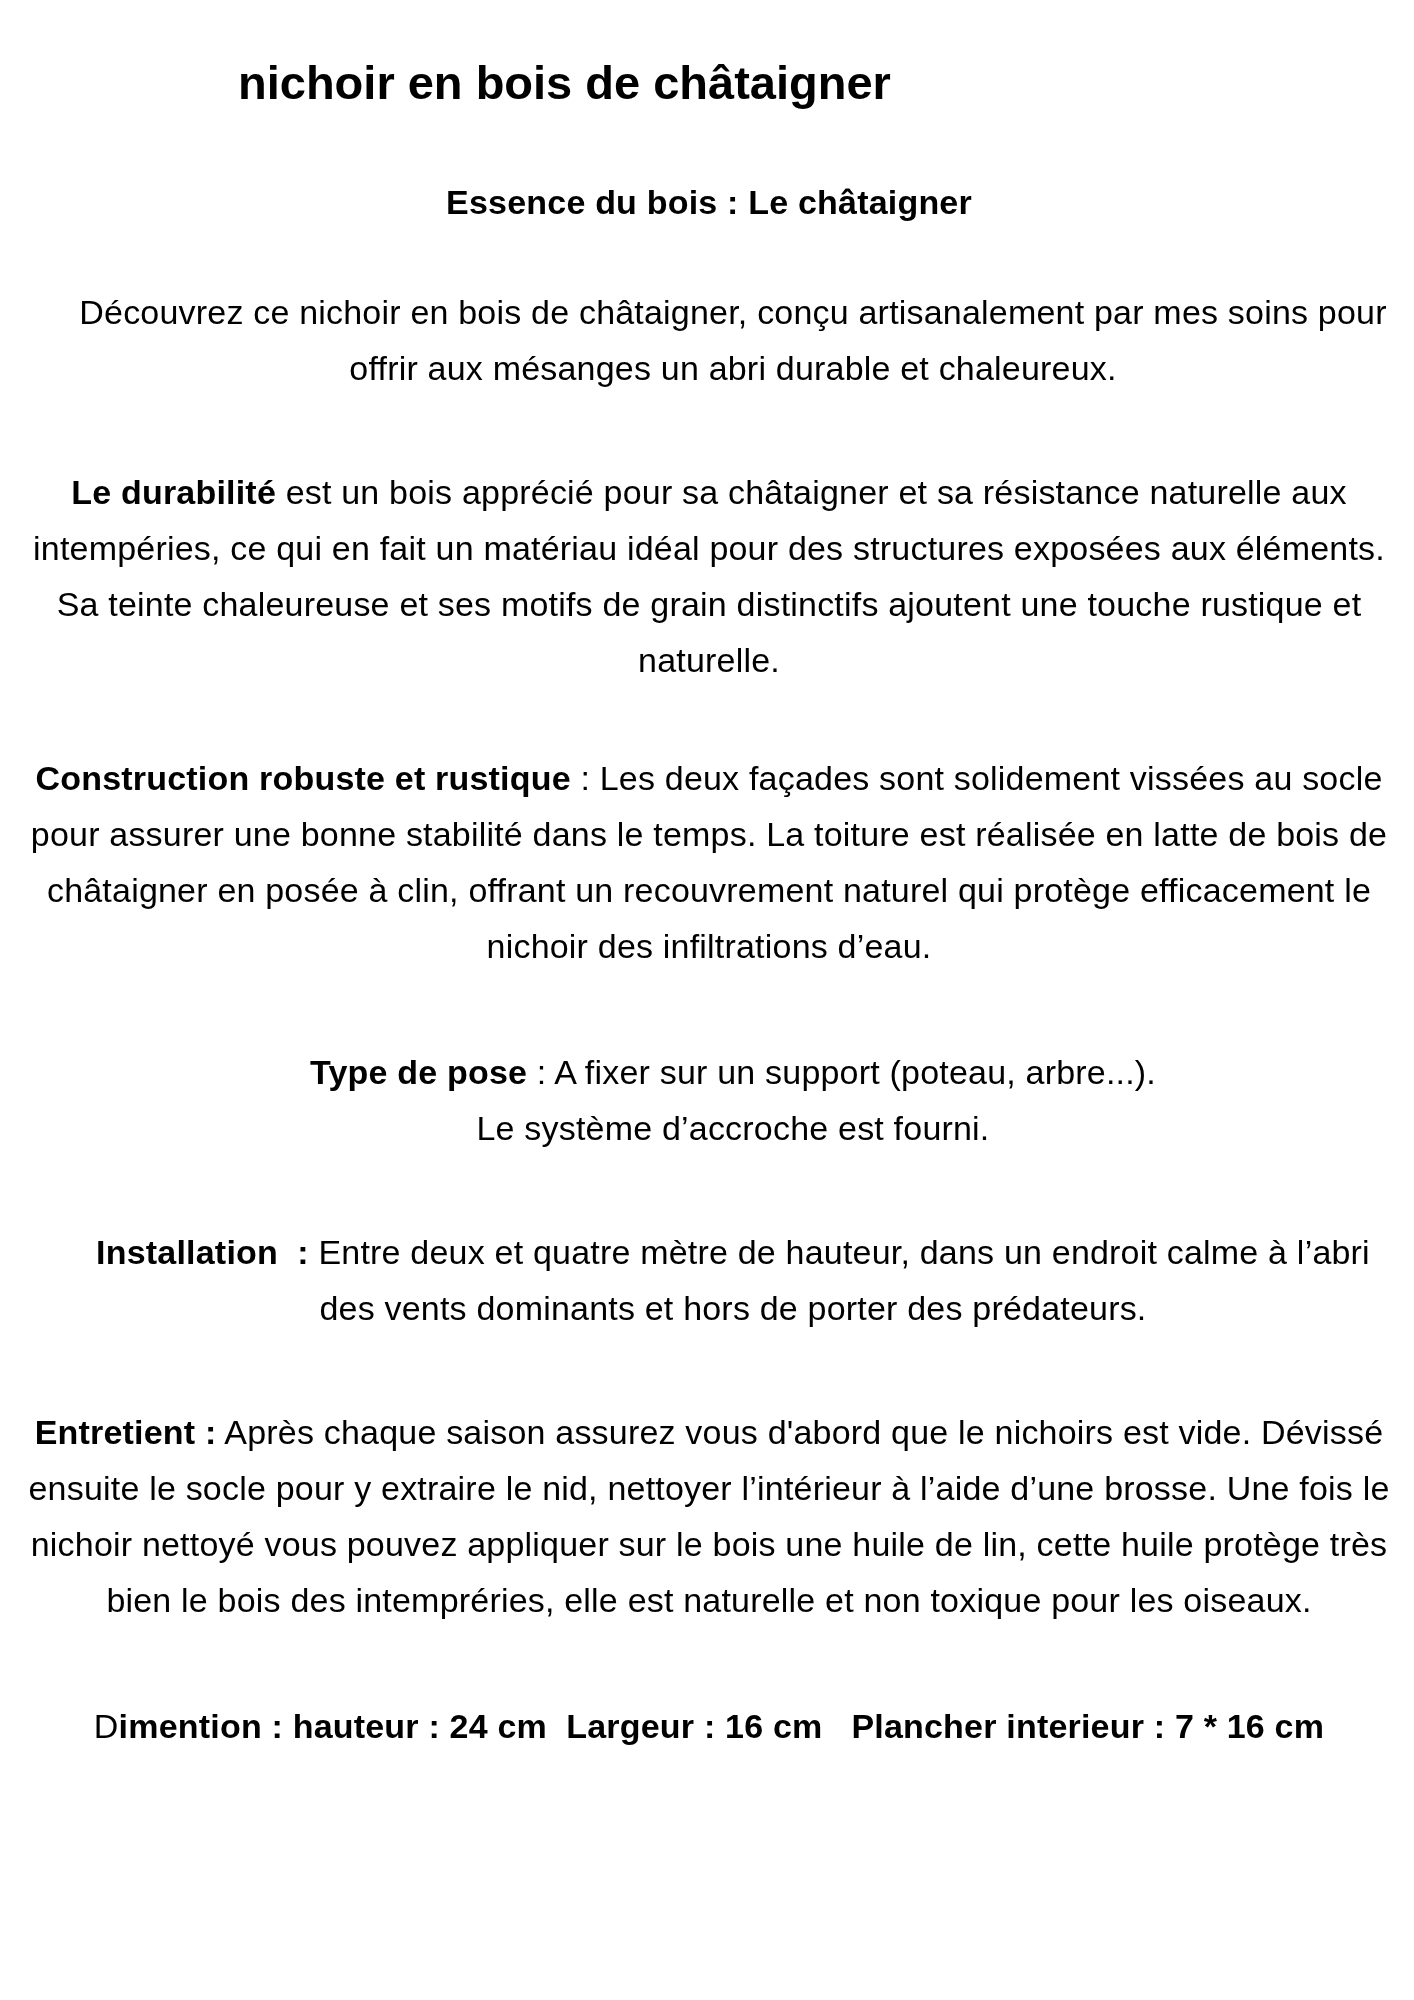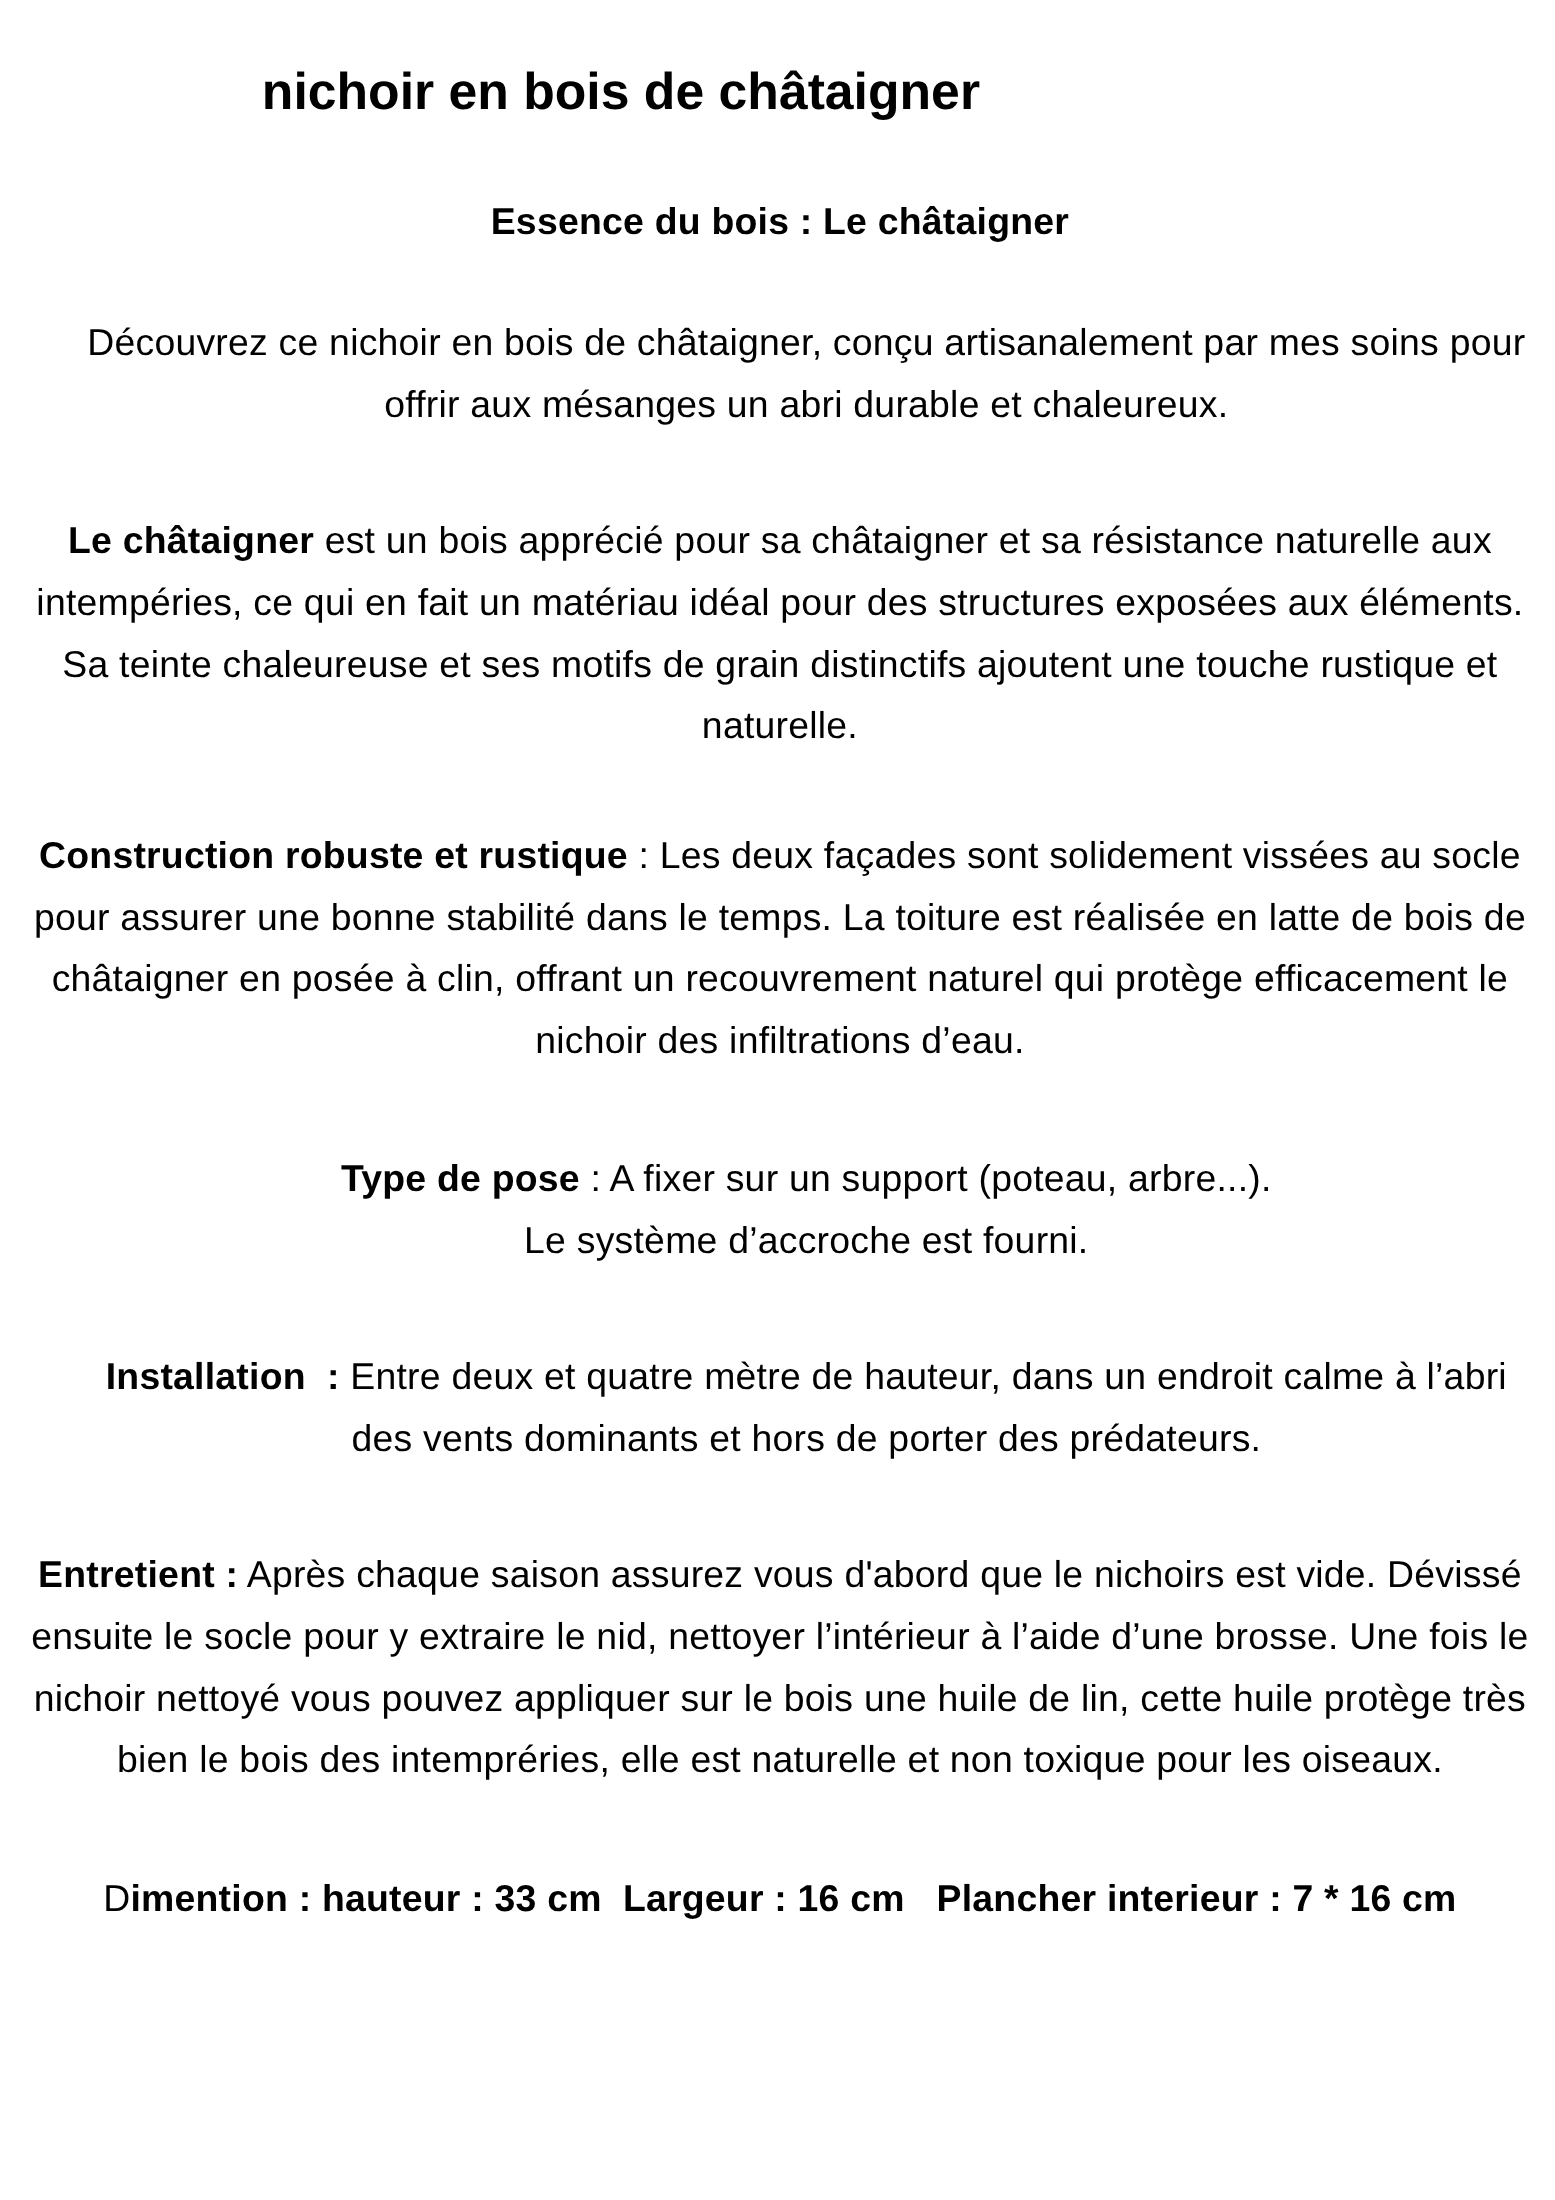--- a/index.html
+++ b/index.html
@@ -42,26 +42,26 @@
 <body>
 
 <div class="page">
 
   <h1 class="title">nichoir en bois de châtaigner</h1>
 
   <p class="para m54"><span class="b">Essence du bois : Le châtaigner</span></p>
 
   <p class="para m68"><span>Découvrez ce nichoir en bois de châtaigner, conçu artisanalement par mes soins pour offrir aux mésanges un abri durable et chaleureux.</span></p>
 
-  <p class="para m62"><span class="b">Le châtaigner</span><span> est un bois apprécié pour sa châtaigner et sa résistance naturelle aux intempéries, ce qui en fait un matériau idéal pour des structures exposées aux éléments. Sa teinte chaleureuse et ses motifs de grain distinctifs ajoutent une touche rustique et naturelle.</span></p>
+  <p class="para m62"><span class="b">Le durabilité</span><span> est un bois apprécié pour sa châtaigner et sa résistance naturelle aux intempéries, ce qui en fait un matériau idéal pour des structures exposées aux éléments. Sa teinte chaleureuse et ses motifs de grain distinctifs ajoutent une touche rustique et naturelle.</span></p>
 
   <p class="para m70"><span class="b">Construction robuste et rustique</span><span> : Les deux façades sont solidement vissées au socle pour assurer une bonne stabilité dans le temps. La toiture est réalisée en latte de bois de châtaigner en posée à clin, offrant un recouvrement naturel qui protège efficacement le nichoir des infiltrations d’eau.</span></p>
 
   <p class="para m68"><span class="b">Type de pose</span><span> : A fixer sur un support (poteau, arbre...).
 Le système d’accroche est fourni.</span></p>
 
   <p class="para m68"><span class="b">Installation  :</span><span> Entre deux et quatre mètre de hauteur, dans un endroit calme à l’abri des vents dominants et hors de porter des prédateurs.</span></p>
 
   <p class="para m70"><span class="b">Entretient :</span><span> Après chaque saison assurez vous d'abord que le nichoirs est vide. Dévissé ensuite le socle pour y extraire le nid, nettoyer l’intérieur à l’aide d’une brosse. Une fois le nichoir nettoyé vous pouvez appliquer sur le bois une huile de lin, cette huile protège très bien le bois des intempréries, elle est naturelle et non toxique pour les oiseaux.</span></p>
 
-  <p class="para m0"><span>D</span><span class="b">imention : hauteur : 33 cm  Largeur : 16 cm   Plancher interieur : 7 * 16 cm</span></p>
+  <p class="para m0"><span>D</span><span class="b">imention : hauteur : 24 cm  Largeur : 16 cm   Plancher interieur : 7 * 16 cm</span></p>
 
 </div>
 
 </body></html>

